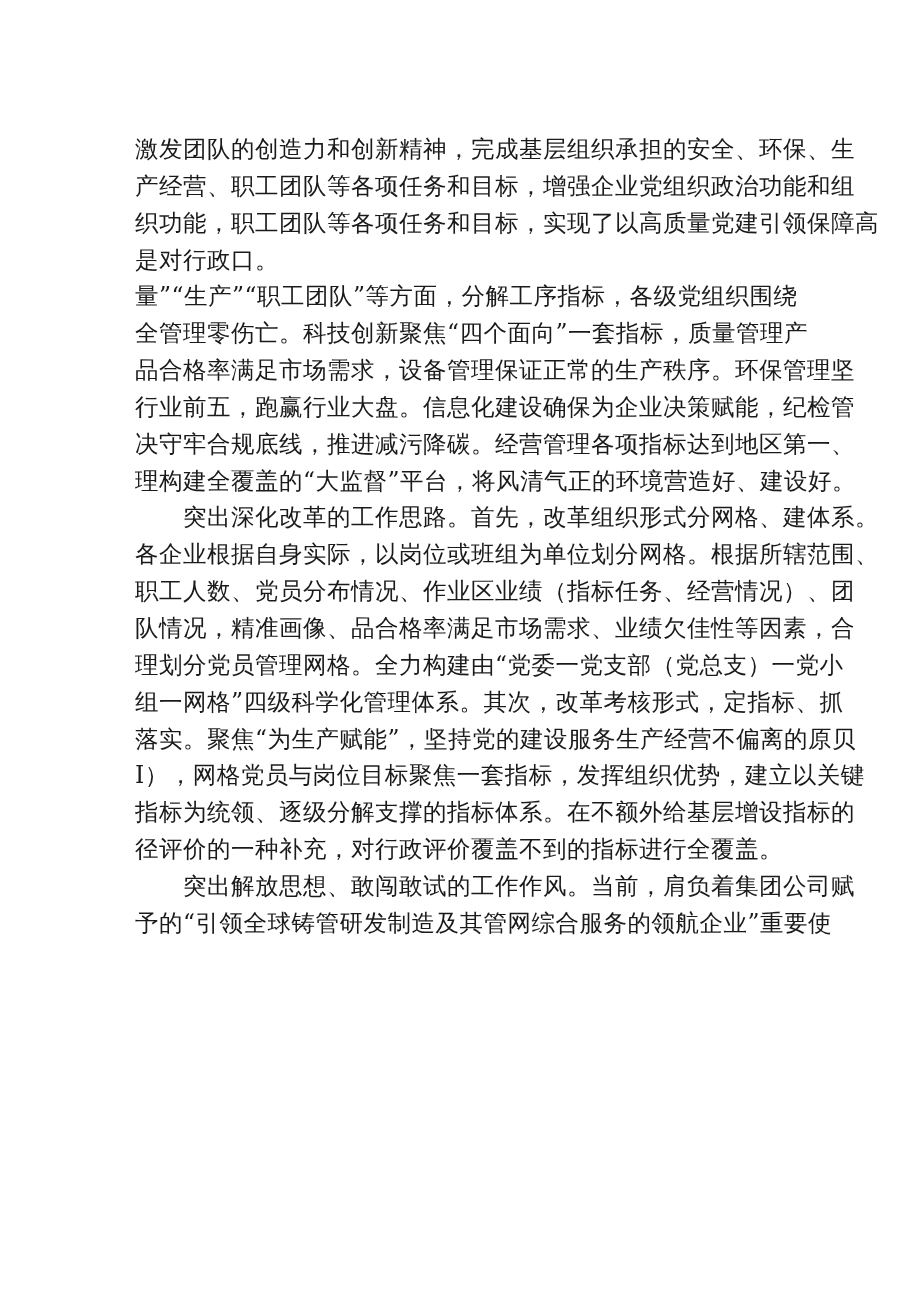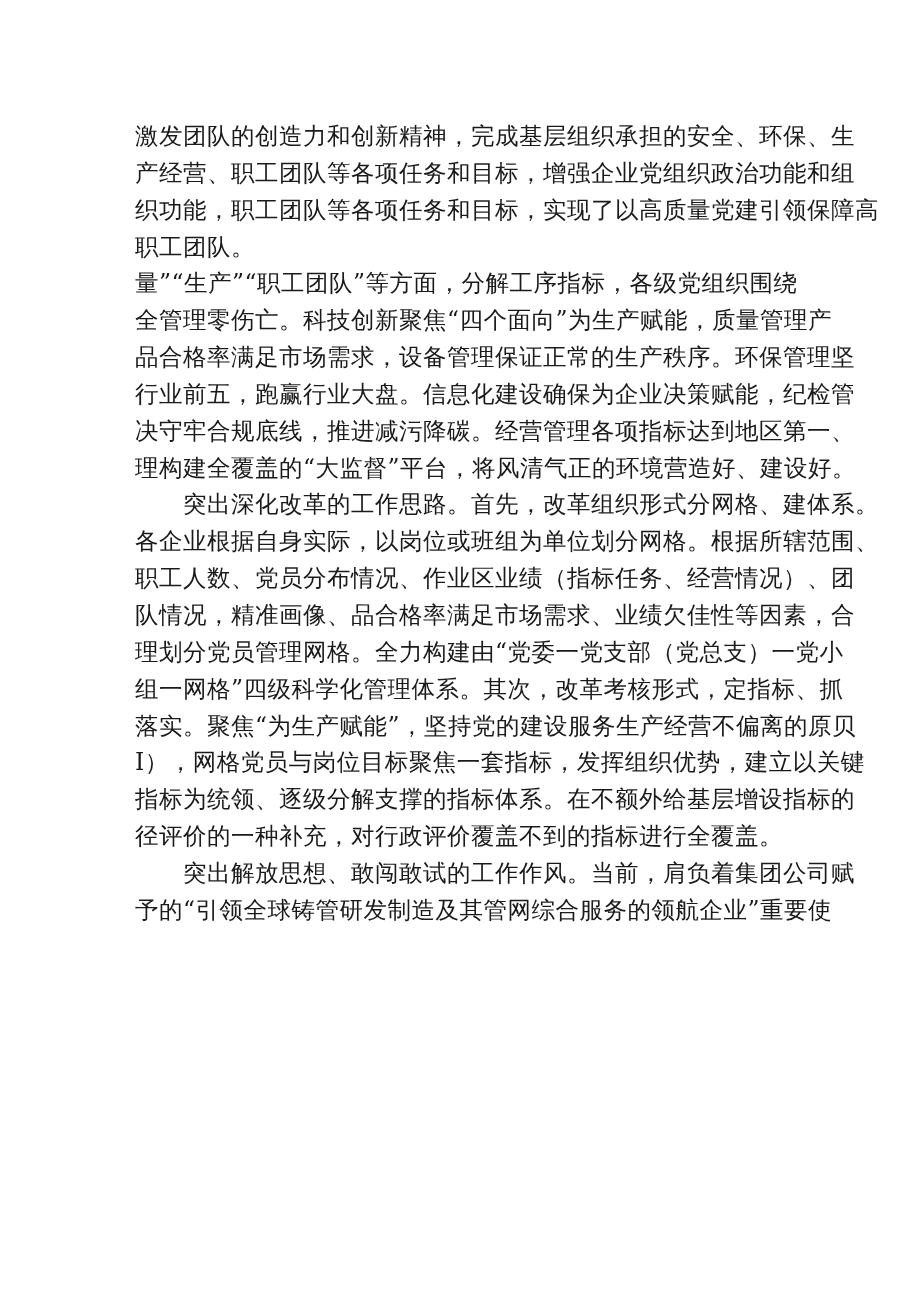--- a/index.html
+++ b/index.html
@@ -9,21 +9,21 @@
     }
     body {
       width: 920px;
       height: 1301px;
       position: relative;
       overflow: hidden;
     }
     .page {
       position: absolute;
       left: 135px;
-      top: 118px;
+      top: 131px;
       width: 650px;
       color: #1a1a1a;
       font-family: "DejaVu Serif", "Liberation Serif", serif;
       font-size: 23.5px;
       letter-spacing: 0.5px;
     }
     .para {
       margin: 0;
     }
     .line {
@@ -38,26 +38,26 @@
   </style>
 </head>
 <body>
 
 <div class="page">
 
   <div class="para">
     <span class="line">激发团队的创造力和创新精神，完成基层组织承担的安全、环保、生</span>
     <span class="line">产经营、职工团队等各项任务和目标，增强企业党组织政治功能和组</span>
     <span class="line">织功能，职工团队等各项任务和目标，实现了以高质量党建引领保障高</span>
-    <span class="line">职工团队。</span>
+    <span class="line">是对行政口。</span>
   </div>
 
   <div class="para">
     <span class="line">量”“生产”“职工团队”等方面，分解工序指标，各级党组织围绕</span>
-    <span class="line">全管理零伤亡。科技创新聚焦“四个面向”为生产赋能，质量管理产</span>
+    <span class="line">全管理零伤亡。科技创新聚焦“四个面向”一套指标，质量管理产</span>
     <span class="line">品合格率满足市场需求，设备管理保证正常的生产秩序。环保管理坚</span>
     <span class="line">行业前五，跑赢行业大盘。信息化建设确保为企业决策赋能，纪检管</span>
     <span class="line">决守牢合规底线，推进减污降碳。经营管理各项指标达到地区第一、</span>
     <span class="line">理构建全覆盖的“大监督”平台，将风清气正的环境营造好、建设好。</span>
   </div>
 
   <div class="para">
     <span class="line indent">突出深化改革的工作思路。首先，改革组织形式分网格、建体系。</span>
     <span class="line">各企业根据自身实际，以岗位或班组为单位划分网格。根据所辖范围、</span>
     <span class="line">职工人数、党员分布情况、作业区业绩（指标任务、经营情况）、团</span>

